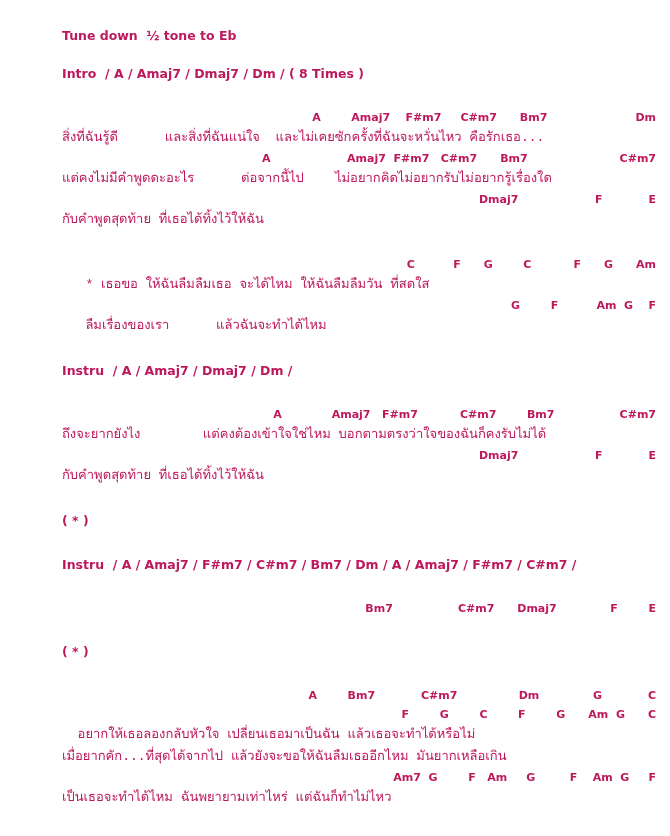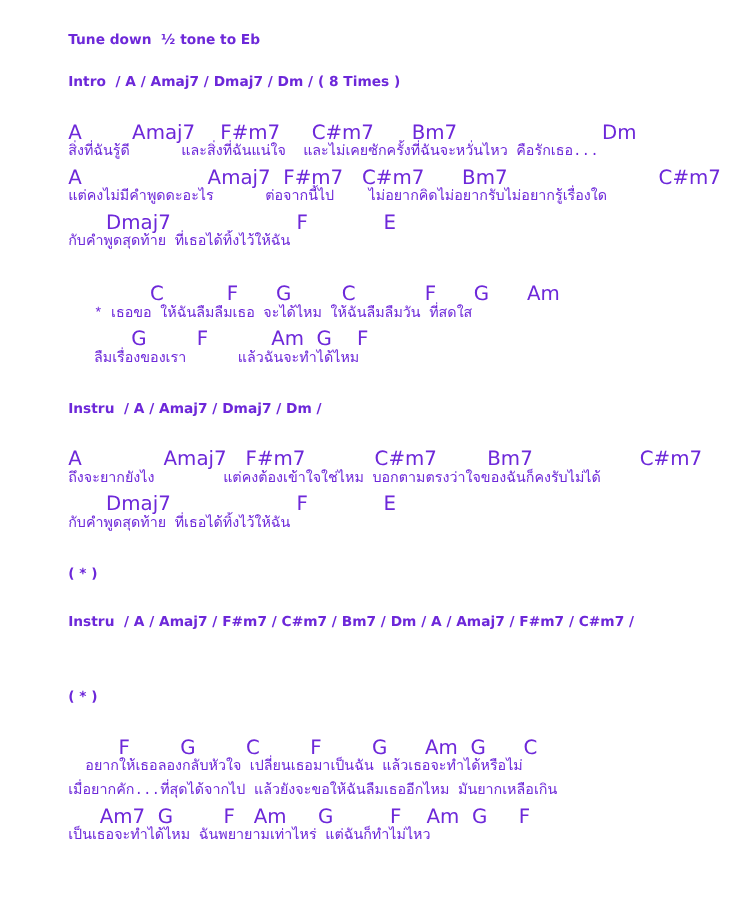--- a/index.html
+++ b/index.html
@@ -6,38 +6,39 @@
     margin: 0;
     padding: 0;
     background: #ffffff;
   }
   .page {
     position: relative;
     width: 670px;
     height: 836px;
     background: #ffffff;
     font-family: "DejaVu Sans", "Liberation Sans", sans-serif;
-    color: #6d28d9;
+    color: #be185d;
     overflow: hidden;
   }
   .content {
     position: absolute;
     left: 62px;
     top: 30px;
     right: 14px;
   }
   .line {
     white-space: pre;
     line-height: 1.0;
   }
   .chords {
-    font-weight: normal;
-    font-size: 18px;
+    font-weight: bold;
+    font-size: 11px;
     letter-spacing: 0px;
     height: 19px;
+    text-align: right;
   }
   .lyric {
     font-size: 13px;
     height: 22px;
     font-family: Liberation Mono, monospace;
   }
   .head {
     font-weight: bold;
     font-size: 12.5px;
     height: 20px;
@@ -85,27 +86,29 @@
     <div class="gap-lg"></div>
 
     <div class="line head">( * )</div>
 
     <div class="gap-lg"></div>
 
     <div class="line head">Instru  / A / Amaj7 / F#m7 / C#m7 / Bm7 / Dm / A / Amaj7 / F#m7 / C#m7 /</div>
 
     <div class="gap-lg"></div>
 
+    <div class="line chords">        Bm7                 C#m7      Dmaj7              F        E</div>
 
     <div class="gap-lg"></div>
 
     <div class="line head">( * )</div>
 
     <div class="gap-lg"></div>
 
+    <div class="line chords">A        Bm7            C#m7                Dm              G            C</div>
     <div class="line chords">        F        G        C        F        G      Am  G      C</div>
     <div class="line lyric">  อยากให้เธอลองกลับหัวใจ เปลี่ยนเธอมาเป็นฉัน แล้วเธอจะทำได้หรือไม่</div>
     <div class="line lyric">เมื่อยากคัก...ที่สุดได้จากไป แล้วยังจะขอให้ฉันลืมเธออีกไหม มันยากเหลือเกิน</div>
     <div class="line chords">     Am7  G        F   Am     G         F    Am  G     F</div>
     <div class="line lyric">เป็นเธอจะทำได้ไหม ฉันพยายามเท่าไหร่ แต่ฉันก็ทำไม่ไหว</div>
 
   </div>
 </div>
 
 </body></html>

